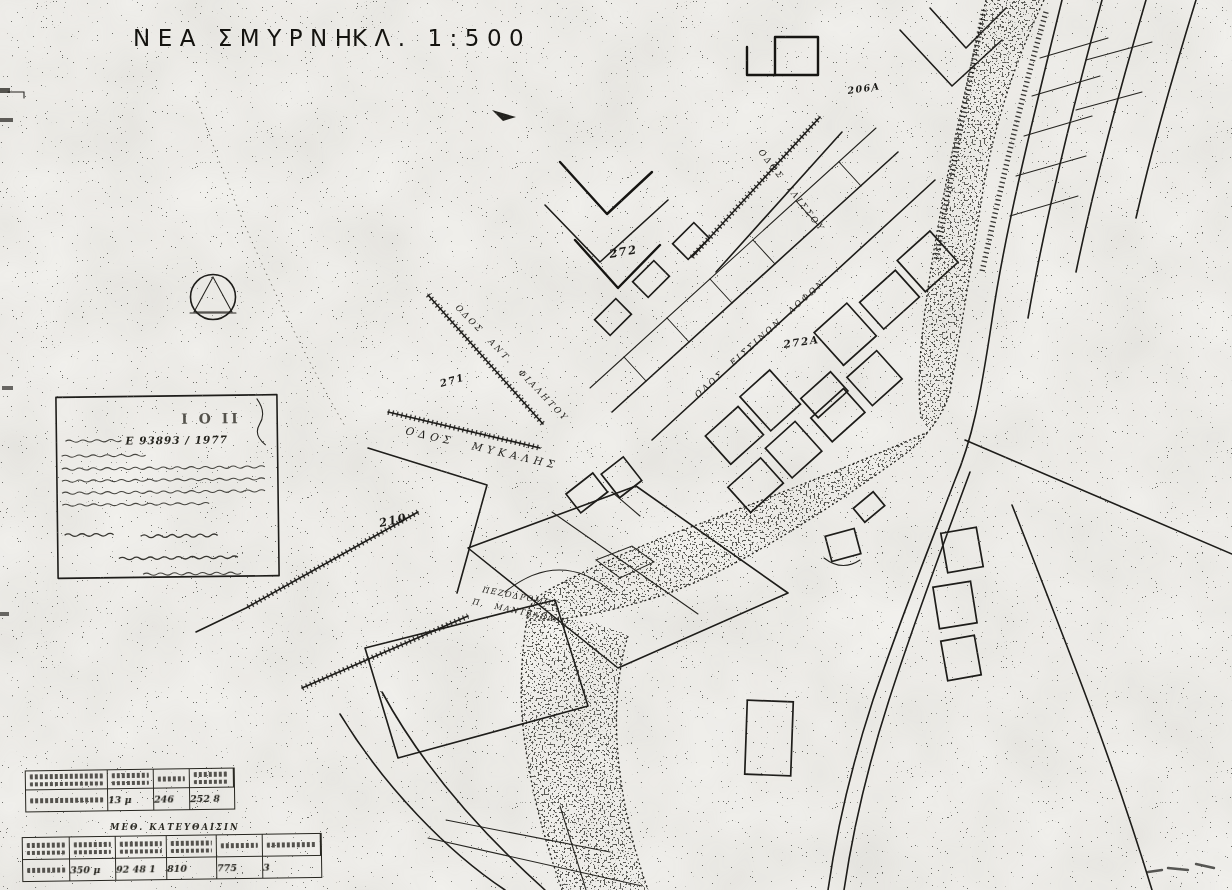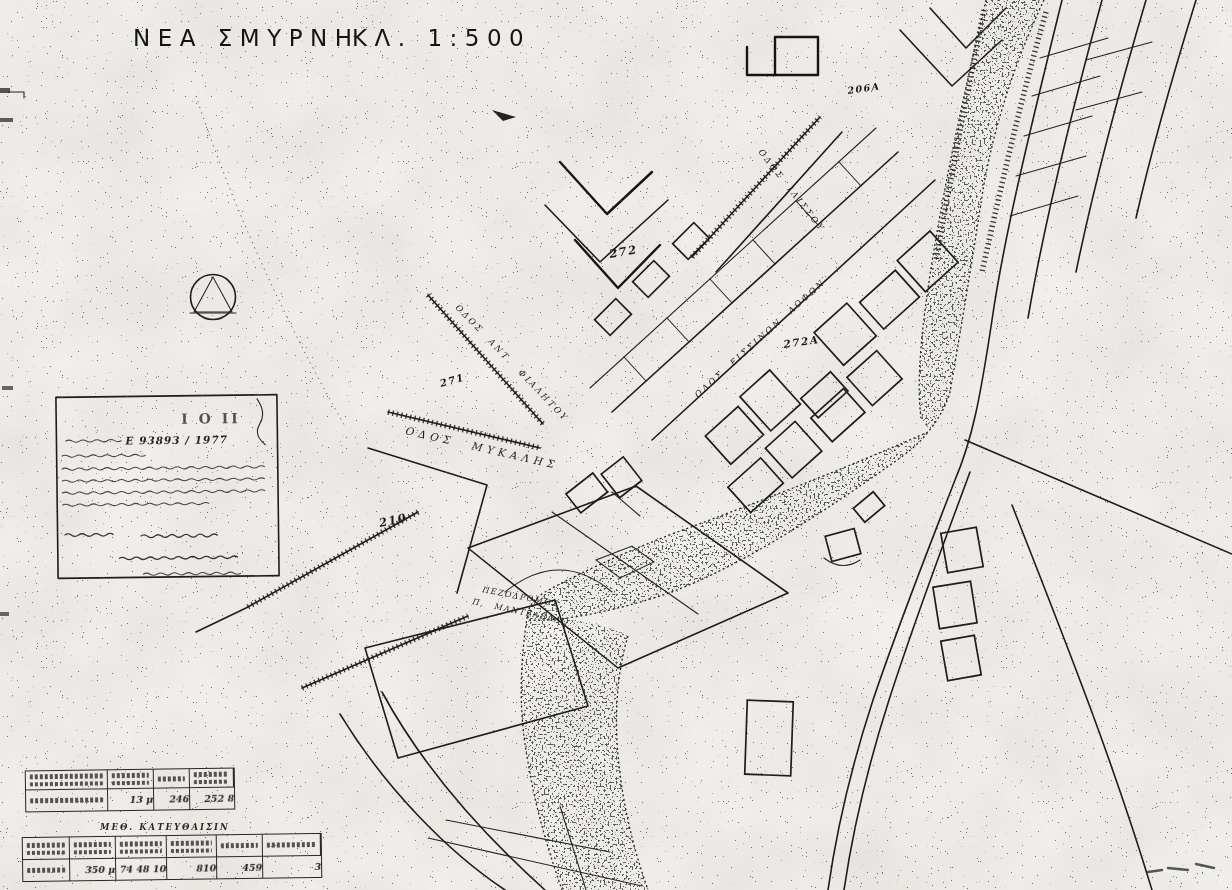--- a/index.html
+++ b/index.html
@@ -21,21 +21,21 @@
   text.title-t{font:400 23px "DejaVu Sans",sans-serif;letter-spacing:7.5px;fill:#14130f}
   text.hw{font:italic 700 10.5px "DejaVu Serif",serif;fill:#26251f;letter-spacing:1px}
   text.stamp-head{font:700 14px "DejaVu Serif",serif;letter-spacing:3px;fill:#3a3831;opacity:.85}
   
   .tbl{position:absolute;border:1.4px solid #26251f;display:grid;filter:blur(.3px);transform:rotate(-.8deg);background:rgba(255,255,255,.0)}
   .tbl .cell{border-right:1.1px solid #2b2a24;display:flex;flex-direction:column;justify-content:center;overflow:hidden}
   .tbl .cell:last-child{border-right:none}
   .tbl .hdr{border-bottom:1.1px solid #2b2a24}
   .scrib{height:5px;margin:2px 4px;background:repeating-linear-gradient(90deg,#3a3833 0 3px,rgba(0,0,0,0) 3px 5px);filter:blur(.55px);opacity:.85;border-radius:1px}
   .scrib.s2{height:4px;margin-top:1px}
-  .hwc{font:italic 700 9.5px "DejaVu Serif",serif;color:#23221c;text-align:right;filter:blur(.25px);line-height:1}
+  .hwc{font:italic 700 9.5px "DejaVu Serif",serif;color:#23221c;text-align:left;filter:blur(.25px);line-height:1}
   .tbl-title{position:absolute;font:italic 700 8.5px "DejaVu Serif",serif;letter-spacing:2px;color:#2a2922;filter:blur(.3px)}
 </style>
 </head>
 <body>
 
 <div class="stage">
 
 <svg class="mapsvg" width="1232" height="890" viewBox="0 0 1232 890">
   <defs>
     <filter id="fSparse" x="0" y="0" width="1232" height="890" filterUnits="userSpaceOnUse">
@@ -237,21 +237,21 @@
         <div class="hwc">13 μ</div>
       </div>
   <div class="cell">
         <div class="hwc">246</div>
       </div>
   <div class="cell">
         <div class="hwc">252 8</div>
       </div>
 </div>
 
-<div class="tbl-title" style="left:100px;top:822px;">ΜΕΘ. ΚΑΤΕΥΘΑΙΣΙΝ</div>
+<div class="tbl-title" style="left:110px;top:822px;">ΜΕΘ. ΚΑΤΕΥΘΑΙΣΙΝ</div>
 <div class="tbl" style="left:22px;top:835px;width:298px;height:43px;grid-template-columns:47px 46px 51px 50px 46px 1fr;grid-template-rows:22px 1fr;">
   <div class="cell hdr">
         <div class="scrib"></div>
         <div class="scrib s2"></div>
       </div>
   <div class="cell hdr">
         <div class="scrib"></div>
         <div class="scrib s2"></div>
       </div>
   <div class="cell hdr">
@@ -268,26 +268,26 @@
   <div class="cell hdr">
         <div class="scrib"></div>
       </div>
   <div class="cell">
         <div class="scrib"></div>
       </div>
   <div class="cell">
         <div class="hwc">350 μ</div>
       </div>
   <div class="cell">
-        <div class="hwc">74 48 10</div>
+        <div class="hwc">92 48 1</div>
       </div>
   <div class="cell">
         <div class="hwc">810</div>
       </div>
   <div class="cell">
-        <div class="hwc">459</div>
+        <div class="hwc">775</div>
       </div>
   <div class="cell">
         <div class="hwc">3</div>
       </div>
 </div>
 
 </div>
 
 </body></html>

